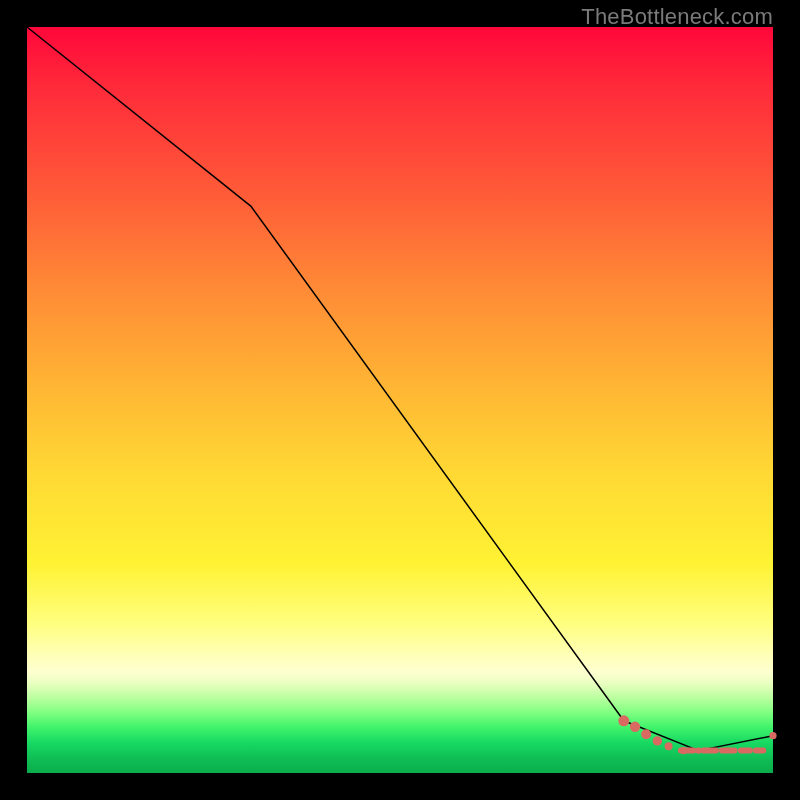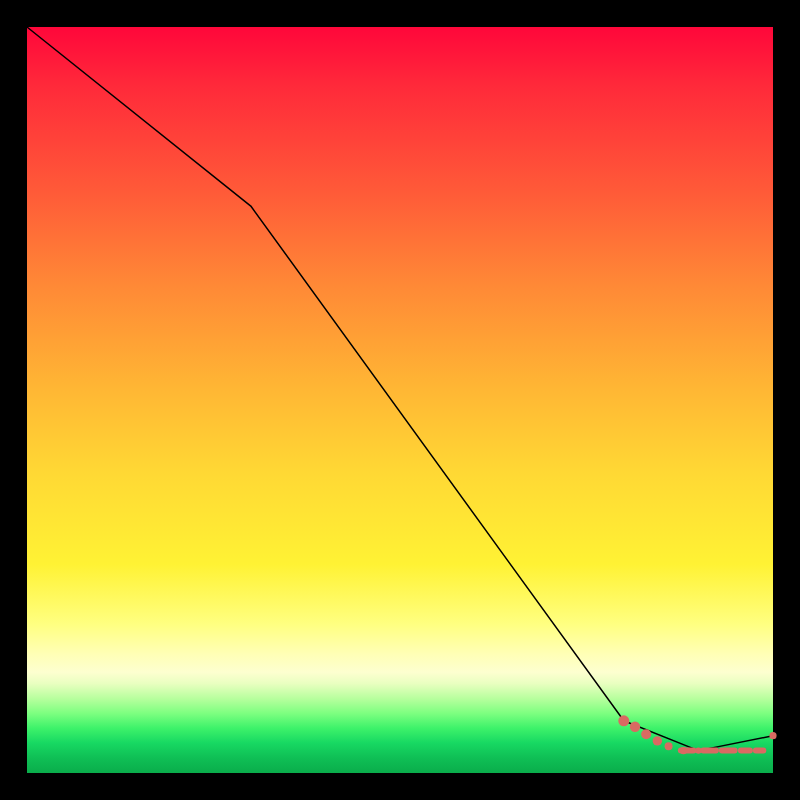--- a/index.html
+++ b/index.html
@@ -78,20 +78,21 @@
     fill: #d96a62;
     stroke: none;
   }
 </style>
 </head>
 <body>
 
 <div class="stage">
   <div class="plot"></div>
 
+  <div class="credit">TheBottleneck.com</div>
 
   <svg class="overlay" viewBox="0 0 746 746">
     <path id="curve-path" class="curve" d="M0.00 0.00 L223.80 179.04 L596.80 693.78 L671.40 723.62 L746.00 708.70"></path>
     <g id="markers-group">
         <circle class="marker" cx="596.80" cy="693.78" r="5.5"></circle>
         <circle class="marker" cx="607.99" cy="699.75" r="5.2"></circle>
         <circle class="marker" cx="619.18" cy="707.21" r="5"></circle>
         <circle class="marker" cx="630.37" cy="713.92" r="4.7"></circle>
         <circle class="marker" cx="641.56" cy="719.14" r="4"></circle>
         <circle class="marker" cx="656.48" cy="723.62" r="3.7"></circle>

